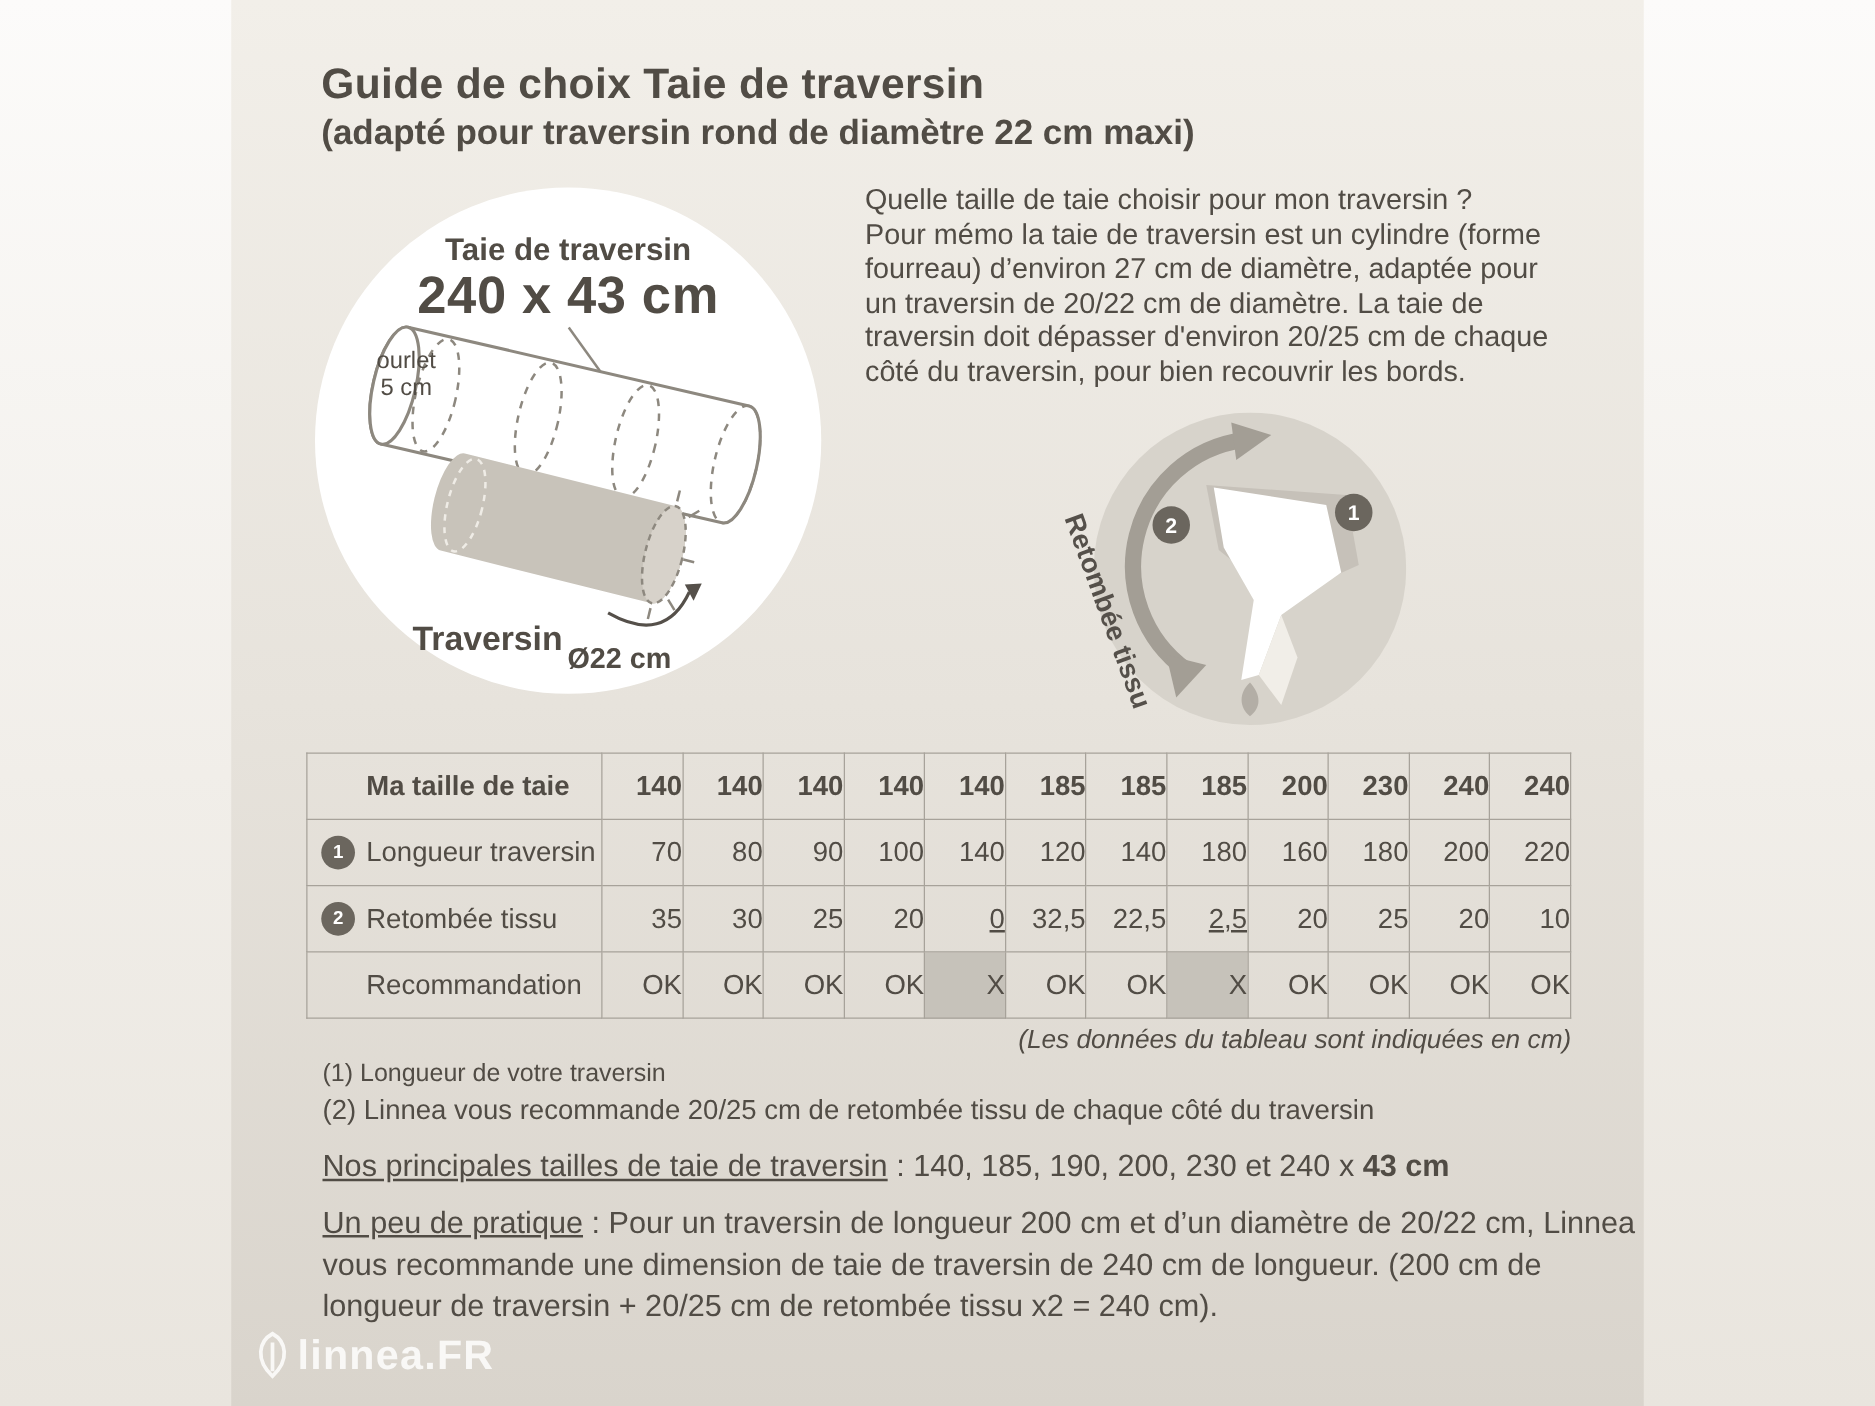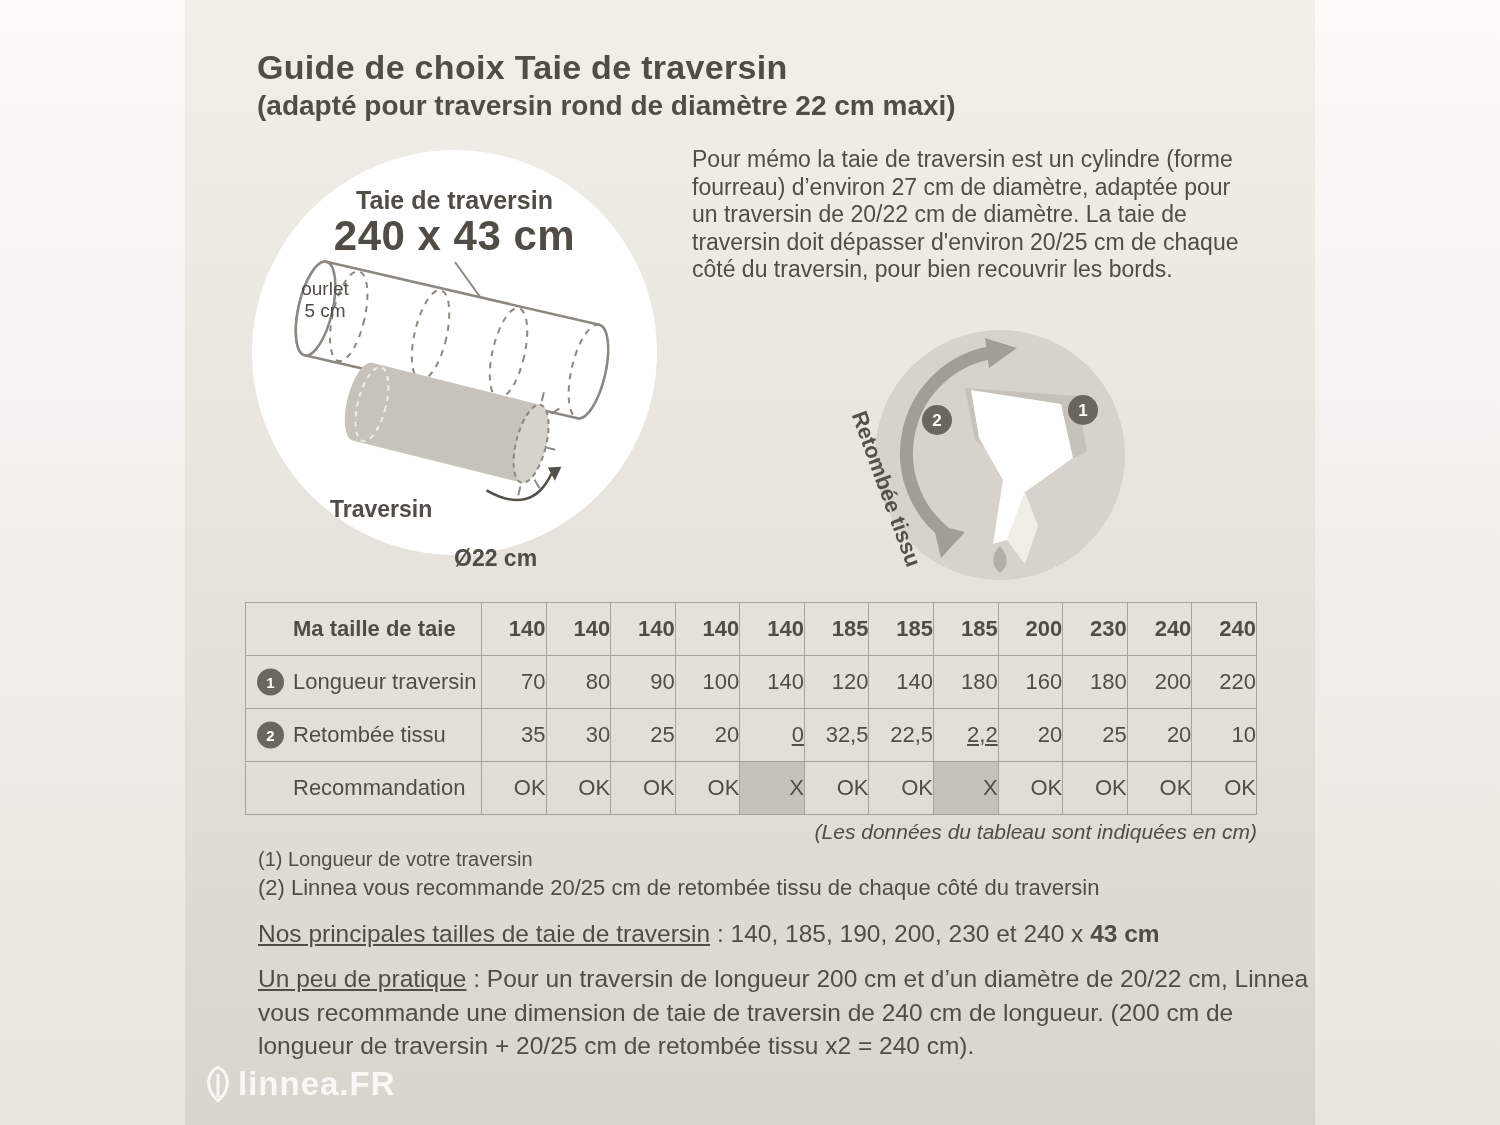--- a/index.html
+++ b/index.html
@@ -14,22 +14,22 @@
   .intro{left:692px;top:146px;width:568px;font-size:23px;line-height:27.5px;}
   
   .circle1{left:252px;top:150px;width:405px;height:405px;border-radius:50%;background:#ffffff;}
   .circle1 svg{position:absolute;left:0;top:0;}
   .c1-product{position:absolute;left:0;top:36px;width:100%;text-align:center;
               font-size:25px;font-weight:bold;}
   .c1-size{position:absolute;left:0;top:62px;width:100%;text-align:center;
            font-size:42px;font-weight:bold;letter-spacing:.5px;}
   .c1-hem{position:absolute;left:38px;top:128px;width:70px;text-align:center;
           font-size:19px;line-height:22px;}
-  .c1-bolster{position:absolute;left:78px;top:346px;font-size:23px;font-weight:bold;}
-  .c1-diam{position:absolute;left:202px;top:363px;font-size:23px;font-weight:bold;margin-top:32px;}
+  .c1-bolster{position:absolute;left:78px;top:346px;font-size:27px;font-weight:bold;}
+  .c1-diam{position:absolute;left:202px;top:363px;font-size:23px;font-weight:bold;}
   
   .circle2{left:875px;top:330px;width:250px;height:250px;}
   .rot-label{left:800px;top:476px;width:172px;text-align:center;font-size:22px;
              font-weight:bold;transform:rotate(70deg);color:#55504a;}
   
   .tblwrap{left:245px;top:602px;}
   table{border-collapse:collapse;table-layout:fixed;width:1012px;}
   td{border:1px solid #a7a29a;height:52px;text-align:right;font-size:22px;
      vertical-align:middle;padding:0;}
   td.lbl{text-align:left;padding-left:47px;position:relative;}
@@ -92,20 +92,21 @@
     <div class="c1-size">240 x 43 cm</div>
     <div class="c1-hem">
       <div>ourlet</div>
       <div>5 cm</div>
     </div>
     <div class="c1-bolster">Traversin</div>
     <div class="c1-diam">Ø22 cm</div>
   </div>
 
   <div class="abs intro">
+    <div>Quelle taille de taie choisir pour mon traversin ?</div>
     <div>Pour mémo la taie de traversin est un cylindre (forme fourreau) d’environ 27 cm de diamètre, adaptée pour un traversin de 20/22 cm de diamètre. La taie de traversin doit dépasser d'environ 20/25 cm de chaque côté du traversin, pour bien recouvrir les bords.</div>
   </div>
 
   <div class="abs circle2">
     <svg width="250" height="250" viewBox="0 0 250 250">
       <circle cx="125" cy="125" r="125" fill="#d7d3cb"></circle>
       <path d="M120 22 A102 102 0 0 0 74 206" stroke="#a39e95" stroke-width="13" fill="none"></path>
       <polygon points="58,194 90,202 66,228" fill="#a39e95"></polygon>
       <polygon points="110,8 142,18 114,38" fill="#a39e95"></polygon>
       <path d="M90 58 L202 66 L212 122 L150 150 L100 110 Z" fill="#c6c1b9"></path>
@@ -176,21 +177,21 @@
           <span class="badge">2</span>
           <span>Retombée tissu</span>
         </td>
         <td>35</td>
         <td>30</td>
         <td>25</td>
         <td>20</td>
         <td class="u">0</td>
         <td>32,5</td>
         <td>22,5</td>
-        <td class="u">2,2</td>
+        <td class="u">2,5</td>
         <td>20</td>
         <td>25</td>
         <td>20</td>
         <td>10</td>
       </tr>
       <tr>
         <td class="lbl">Recommandation</td>
         <td>OK</td>
         <td>OK</td>
         <td>OK</td>

